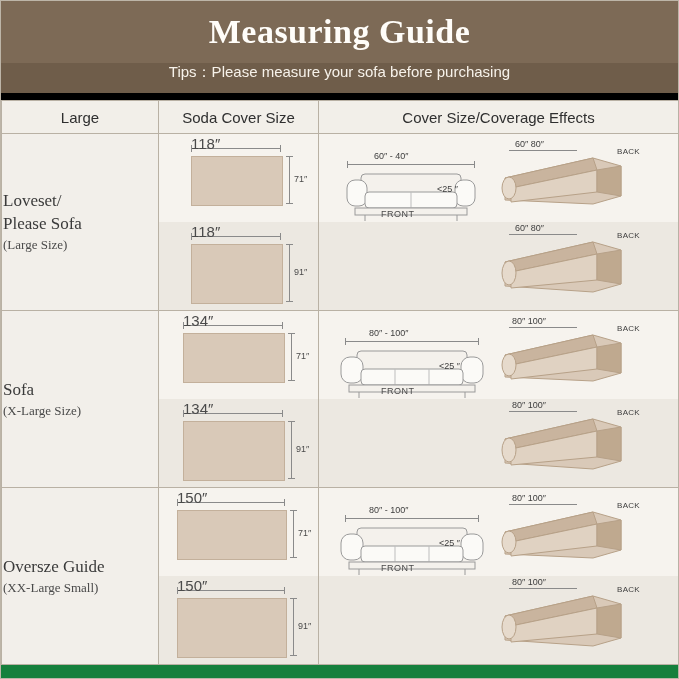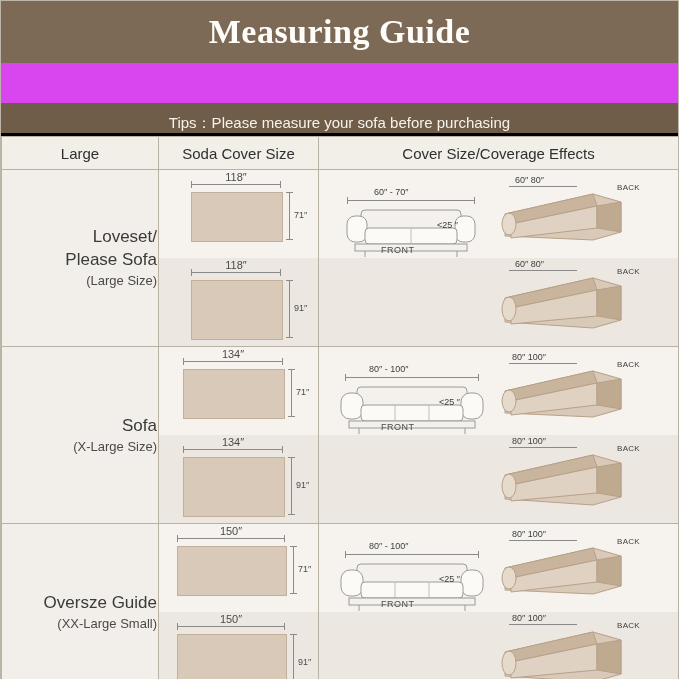--- a/index.html
+++ b/index.html
@@ -8,41 +8,40 @@
     background:#f5f2ed;
     font-family:"Liberation Sans", sans-serif;
     color:#3a3a3a;
     overflow:hidden;
   }
   .page{
     position:relative;
     width:679px;height:679px;
     box-sizing:border-box;
     border:1px solid #bdb5a8;
-    background:#d946ef;
+    background:#15803d;
   }
   
   .header{
     background:#7d6a56;
     height:62px;
     display:flex;align-items:center;justify-content:center;
   }
   .header .title{
     font-family:"Liberation Serif", serif;
     font-weight:bold;
     font-size:34px;
     color:#fffdf9;
     letter-spacing:.5px;
   }
   .subbar{
     background:#6f5d4a;
     height:30px;
-    display:flex;align-items:flex-end;justify-content:center;
-    border-bottom:3px solid #000000;
-    margin-top:40px;
+    display:flex;align-items:flex-start;justify-content:center;
+    border-bottom:7px solid #000000;
   }
   .subbar .tip{
     font-size:15px;color:#f7f2ea;
   }
   
   table.guide{
     width:100%;
     border-collapse:collapse;
     table-layout:fixed;
   }
@@ -54,23 +53,24 @@
     background:#f2efe9;
     font-weight:normal;
     font-size:15px;
     height:30px;
     color:#2f2f2f;
   }
   col.c1{width:157px;}
   col.c2{width:160px;}
   col.c3{width:360px;}
   .rowlabel{
-    text-align:right;
+    text-align:left;
     background:#f2efea;
     line-height:1.35;
+    font-family:Liberation Serif, serif;
   }
   .rowlabel .big{font-size:17px;display:block;}
   .rowlabel .small{font-size:13px;display:block;color:#4a4a4a;}
   td.cover, td.couch{
     background:#f6f3ee;
     padding:0;
   }
   .cellstack{display:flex;flex-direction:column;}
   .halfcell{
     position:relative;
@@ -81,22 +81,22 @@
   td.couch .halfcell{height:88px;}
   
   .cover-wrap{position:absolute;left:0;top:0;right:0;bottom:0;}
   .rect{
     position:absolute;
     background:#d9c9b8;
     border:1px solid #c3b09b;
   }
   .dimtop{
     position:absolute;
-    font-size:11px;color:#4a4a4a;
-    text-align:center;
+    font-size:15px;color:#4a4a4a;
+    text-align:left;
     white-space:nowrap;
   }
   .dimright{
     position:absolute;
     font-size:9px;color:#4a4a4a;
     white-space:nowrap;
     text-align:right;
   }
   .tickline-h{position:absolute;height:1px;background:#8a8a8a;}
   .tickline-v{position:absolute;width:1px;background:#8a8a8a;}
@@ -198,21 +198,21 @@
                   <rect x="114" y="24" width="20" height="26" rx="8" fill="#fbfaf7" stroke="#9a9a9a"></rect>
                   <rect x="24" y="36" width="92" height="16" rx="4" fill="#fbfaf7" stroke="#9a9a9a"></rect>
                   <line x1="70" y1="36" x2="70" y2="52" stroke="#bdbdbd"></line>
                   <rect x="14" y="52" width="112" height="7" fill="#f4f1ec" stroke="#9a9a9a"></rect>
                   <line x1="24" y1="59" x2="24" y2="65" stroke="#9a9a9a"></line>
                   <line x1="116" y1="59" x2="116" y2="65" stroke="#9a9a9a"></line>
                 </svg>
                 <div class="tickline-h" style="left:28px;top:30px;width:128px;"></div>
                 <div class="tick" style="left:28px;top:27px;width:1px;height:7px;"></div>
                 <div class="tick" style="left:155px;top:27px;width:1px;height:7px;"></div>
-                <div class="meas" style="left:55px;top:17px;">60″ - 70″</div>
+                <div class="meas" style="left:55px;top:17px;">60″ - 40″</div>
                 <div class="meas" style="left:118px;top:50px;">&lt;25 ″</div>
                 <div class="front-label" style="left:62px;top:75px;">FRONT</div>
 
                 <svg width="130" height="62" viewBox="0 0 130 62" style="position:absolute;left:178px;top:18px;">
                   <polygon points="8,26 96,6 124,14 124,44 96,52 8,48" fill="#d9c9b8" stroke="#b7a188"></polygon>
                   <polygon points="8,26 96,6 100,18 14,36" fill="#c9b49e" stroke="#b7a188"></polygon>
                   <polygon points="14,36 100,18 100,40 14,50" fill="#e0d2c2" stroke="#b7a188"></polygon>
                   <polygon points="100,18 124,14 124,44 100,40" fill="#bfa98f" stroke="#b7a188"></polygon>
                   <ellipse cx="12" cy="36" rx="7" ry="11" fill="#e6dacc" stroke="#b7a188"></ellipse>
                 </svg>

